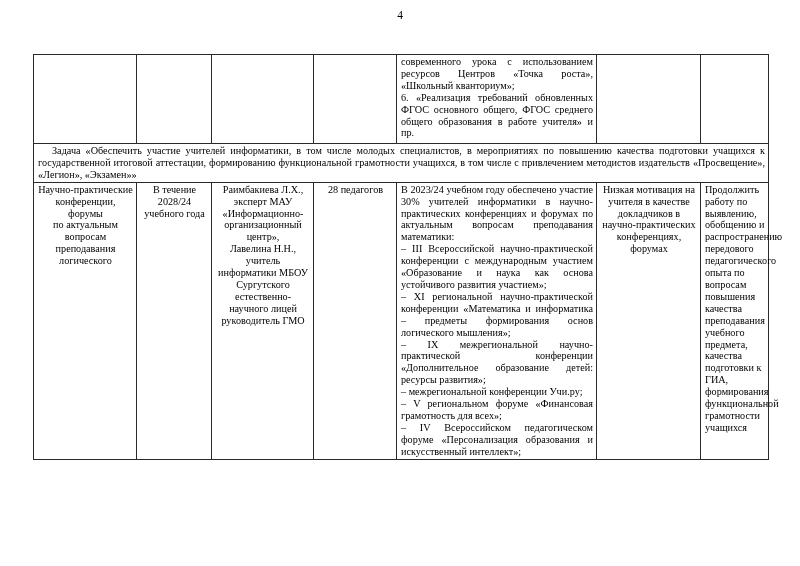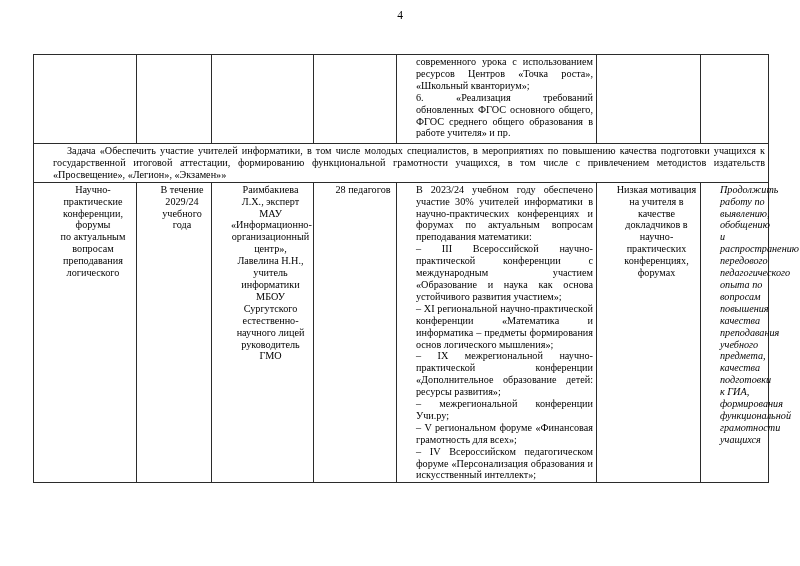--- a/index.html
+++ b/index.html
@@ -34,36 +34,36 @@
     position: absolute;
     top: 54px;
     left: 33px;
     width: 735px;
     border-collapse: collapse;
     table-layout: fixed;
   }
   table.doc-table td {
     border: 1px solid #2b2b2b;
     vertical-align: top;
-    padding: 1px 3px 1px 19px;
+    padding: 1px 3px 1px 4px;
     font-size: 10.2px;
     line-height: 11.9px;
   }
   
   col.c1 { width: 103px; }
   col.c2 { width: 75px; }
   col.c3 { width: 102px; }
   col.c4 { width: 83px; }
   col.c5 { width: 200px; }
   col.c6 { width: 104px; }
   col.c7 { width: 68px; }
 
   .center { text-align: center; margin-top: 48px; }
   .just { text-align: justify; text-align-last: left; }
-  .left { text-align: left; font-style: italic; }
+  .left { text-align: left; }
   p.pp {
     margin: 0;
   }
   .taskcell {
     text-align: justify;
     text-align-last: left;
     font-size: 10.2px;
     line-height: 13.6px;
     padding: 1px 4px 2px 4px;
   }
@@ -103,21 +103,21 @@
       <tr>
         <td class="taskcell" colspan="7">
             <p class="pp">Задача «Обеспечить участие учителей информатики, в том числе молодых специалистов, в мероприятиях по повышению качества подготовки учащихся к государственной итоговой аттестации, формированию функциональной грамотности учащихся, в том числе с привлечением методистов издательств «Просвещение», «Легион», «Экзамен»»</p>
           </td>
       </tr>
       <tr>
         <td class="center multiline">
             <p class="pp">Научно-практические конференции, форумы</p>
             <p class="pp">по актуальным вопросам преподавания логического</p>
           </td>
-        <td class="center multiline">В течение 2029/24 учебного года</td>
+        <td class="center multiline">В течение 2028/24 учебного года</td>
         <td class="center multiline">
             <p class="pp">Раимбакиева Л.Х., эксперт МАУ «Информационно-организационный центр»,</p>
             <p class="pp">Лавелина Н.Н., учитель информатики МБОУ Сургутского естественно-научного лицей руководитель ГМО</p>
           </td>
         <td class="center">28 педагогов</td>
         <td class="just multiline">
             <p class="pp">В 2023/24 учебном году обеспечено участие 30% учителей информатики в научно-практических конференциях и форумах по актуальным вопросам преподавания математики:</p>
             <p class="pp">– III Всероссийской научно-практической конференции с международным участием «Образование и наука как основа устойчивого развития участием»;</p>
             <p class="pp">– XI региональной научно-практической конференции «Математика и информатика – предметы формирования основ логического мышления»;</p>
             <p class="pp">– IX межрегиональной научно-практической конференции «Дополнительное образование детей: ресурсы развития»;</p>

